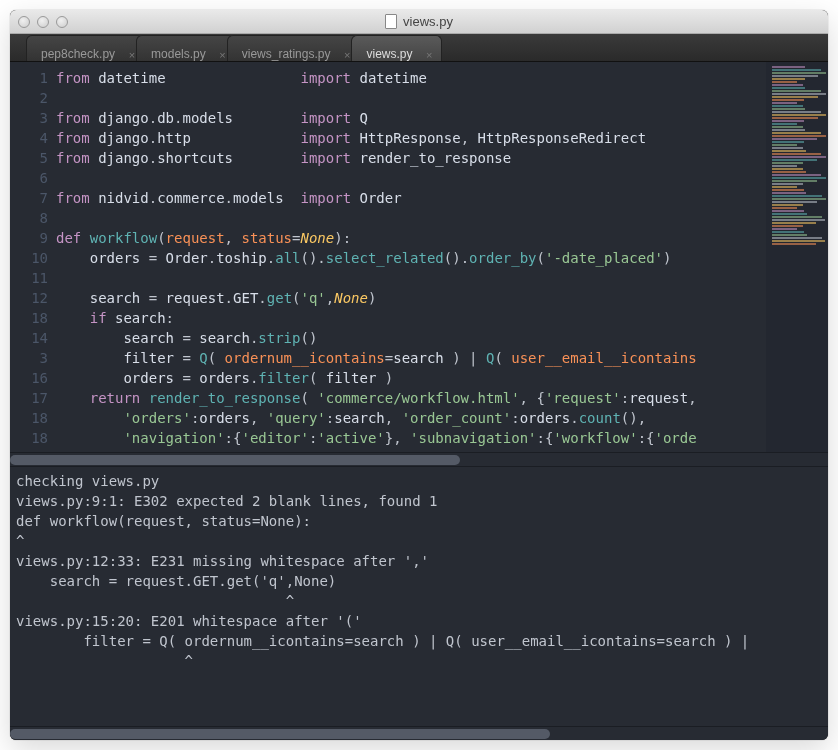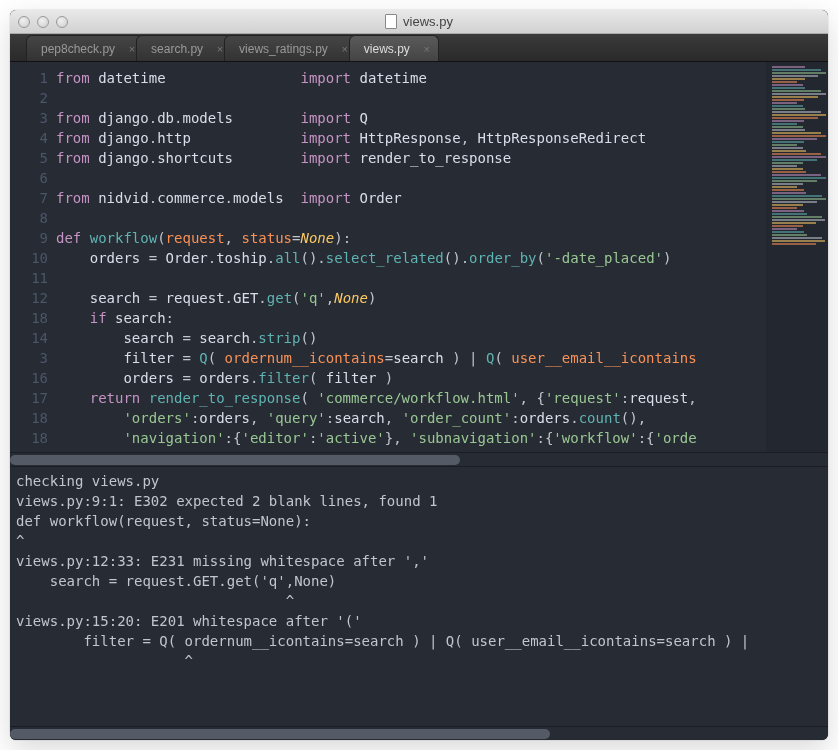--- a/index.html
+++ b/index.html
@@ -48,21 +48,21 @@
   height: 28px;
   background: linear-gradient(#3a3a3a, #2a2a2a);
   display: flex;
   align-items: flex-end;
   padding: 0 16px;
   border-bottom: 1px solid #111;
 }
 .tab {
   height: 26px;
   padding: 0 28px 0 14px;
-  display: flex; align-items: center;
+  display: flex; align-items: flex-end;
   font-size: 12px; color: #999;
   background: linear-gradient(#454545, #333);
   border-radius: 6px 6px 0 0;
   margin-right: -8px;
   position: relative;
   cursor: pointer;
   border: 1px solid #222;
   border-bottom: none;
 }
 .tab.active {
@@ -163,21 +163,21 @@
       <span>views.py</span>
     </div>
   </div>
 
   <div class="tabbar" id="tabbar">
       <div class="tab">
         <span>pep8check.py</span>
         <span class="tab-close">×</span>
       </div>
       <div class="tab">
-        <span>search.py</span>
+        <span>models.py</span>
         <span class="tab-close">×</span>
       </div>
       <div class="tab">
         <span>views_ratings.py</span>
         <span class="tab-close">×</span>
       </div>
       <div class="tab active">
         <span>views.py</span>
         <span class="tab-close">×</span>
       </div>

